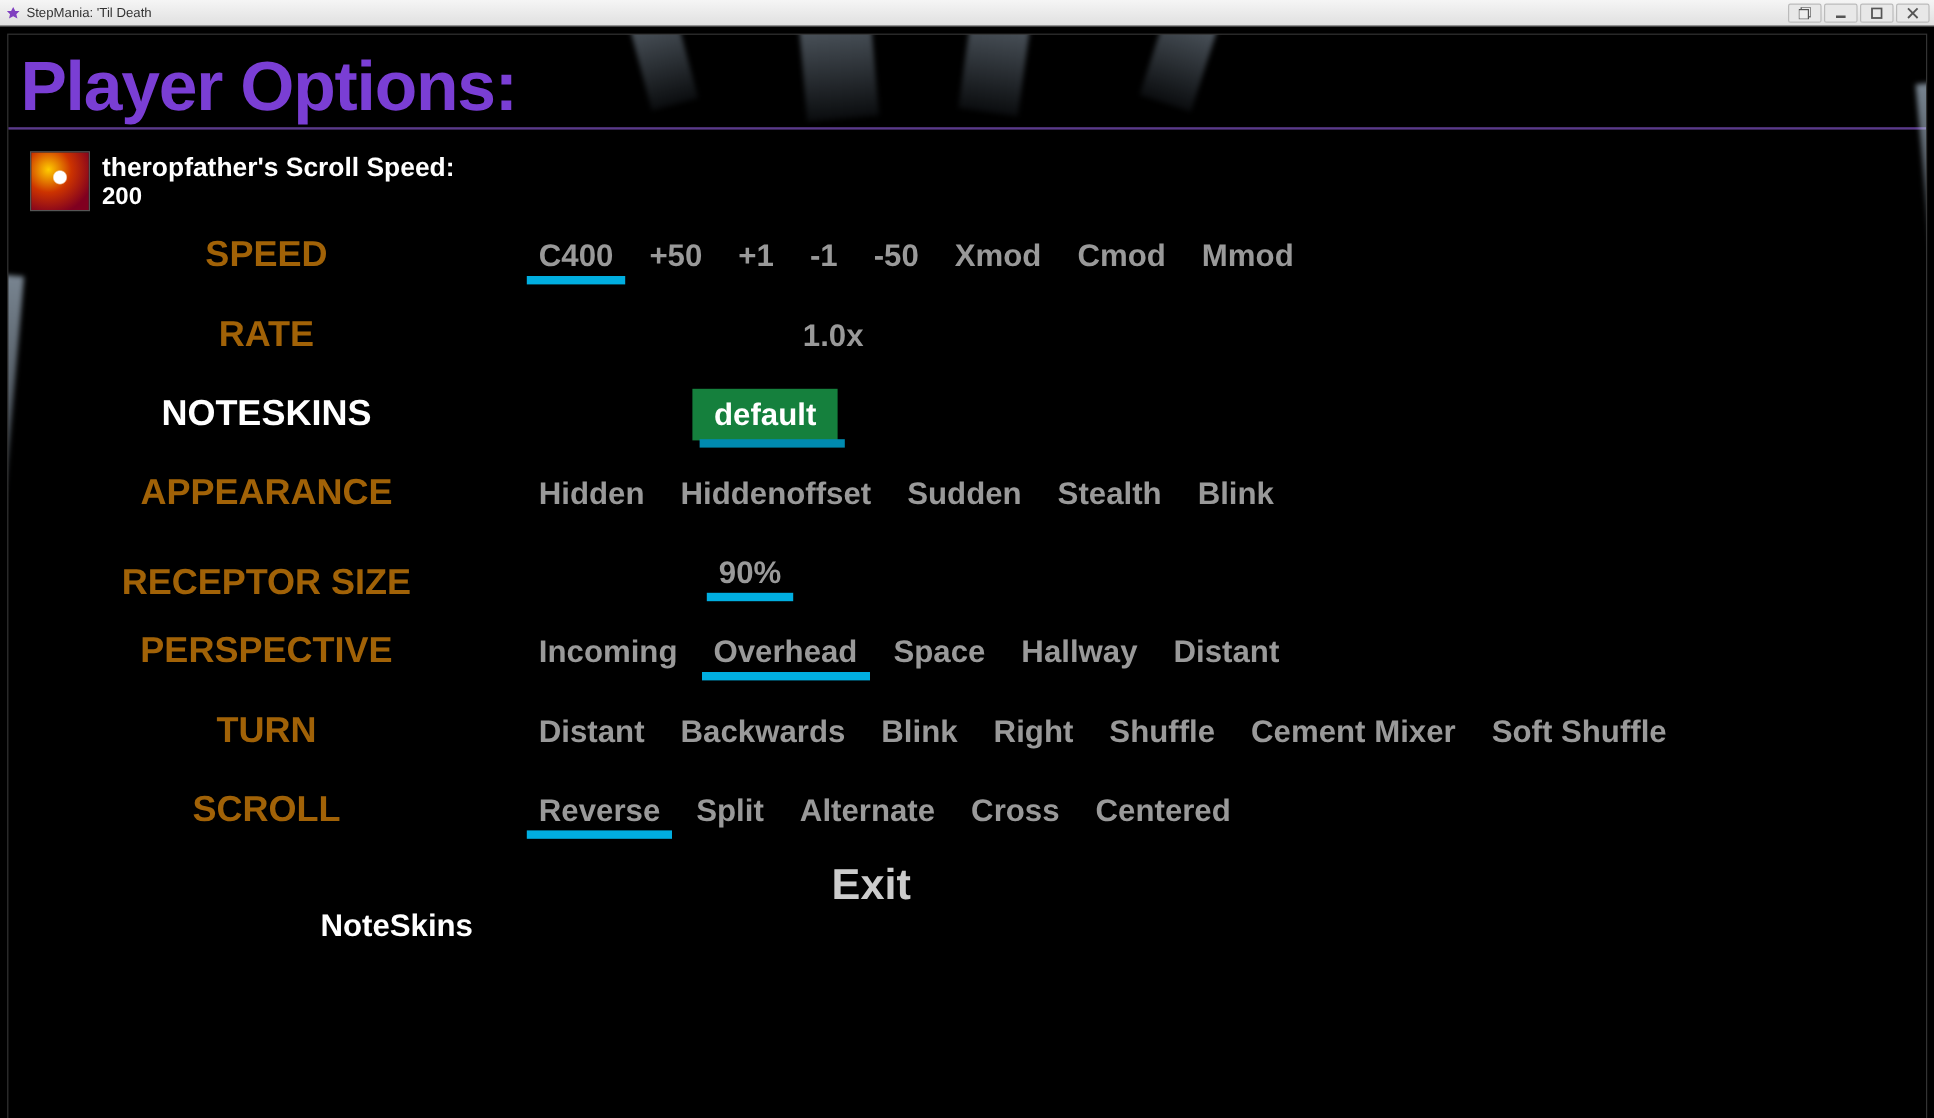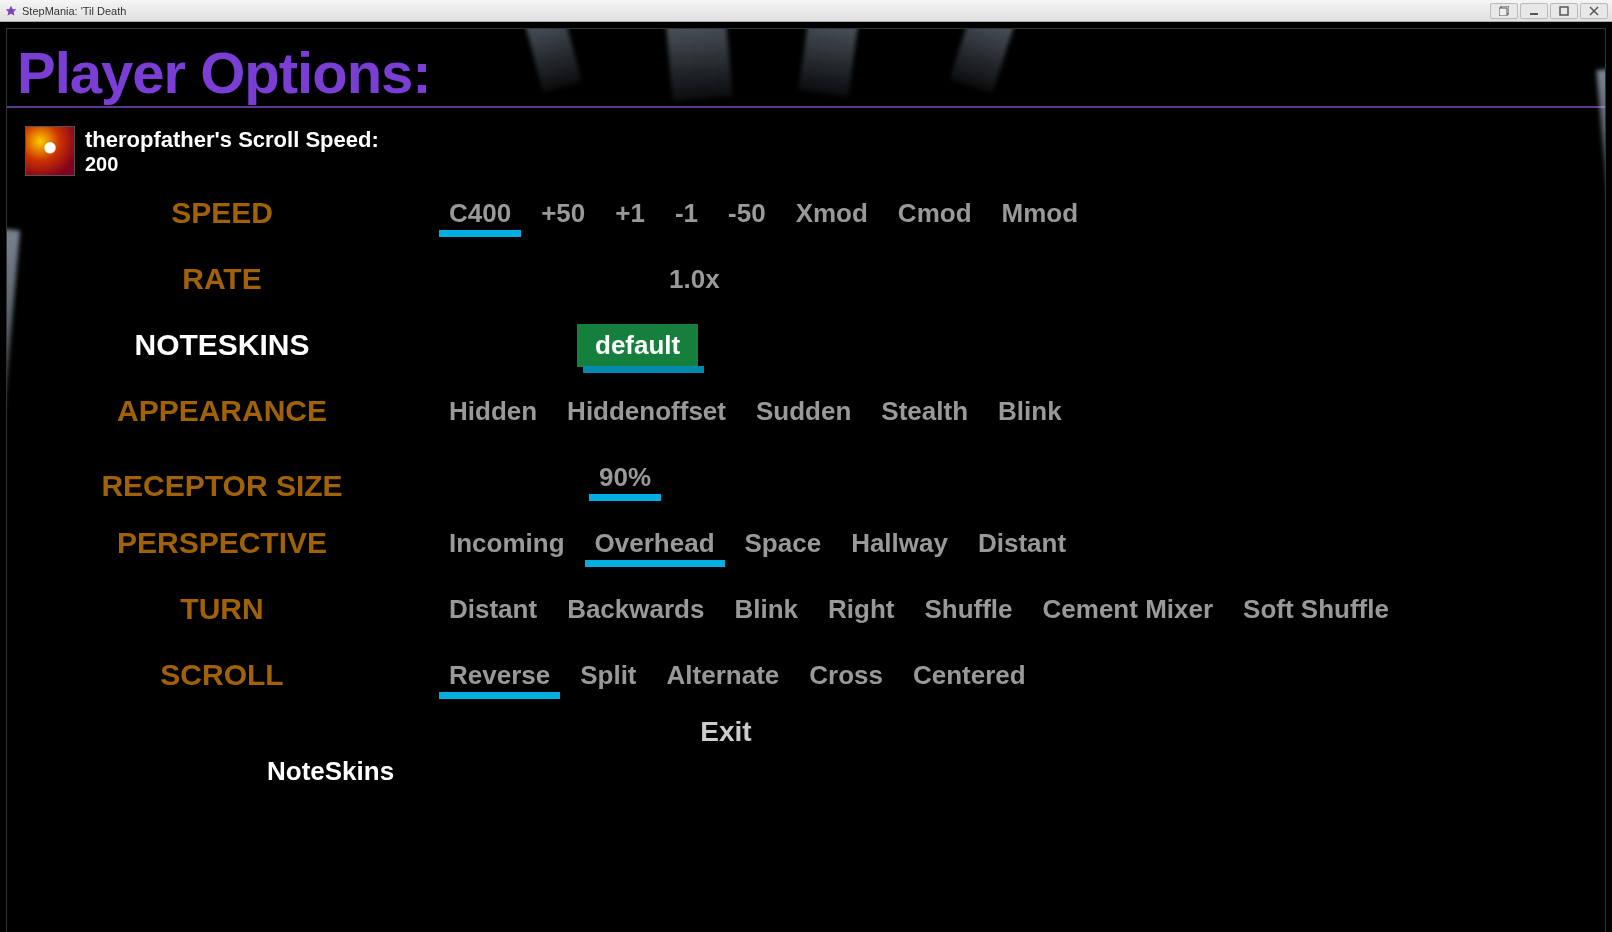--- a/index.html
+++ b/index.html
@@ -176,21 +176,21 @@
     .option-row.receptor-row .option-values {
       padding-left: 150px;
     }
     .option-row.receptor-row .option-label {
       line-height: 1.05;
       margin-top: 18px;
     }
     .exit-row {
       text-align: center;
       color: #ccc;
-      font-size: 28px;
+      font-size: 36px;
       font-weight: 600;
       margin-top: 14px;
       padding-right: 200px;
       cursor: pointer;
     }
     .tooltip {
       position: absolute;
       bottom: 150px;
       left: 260px;
       color: #fff;

